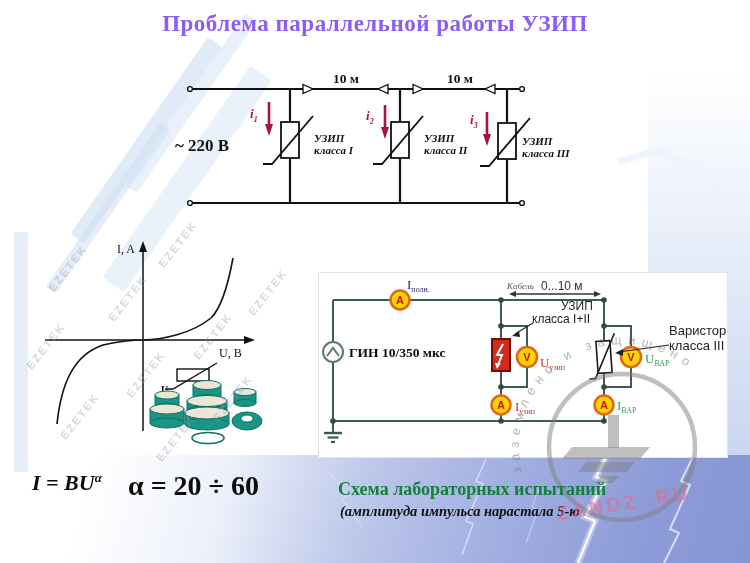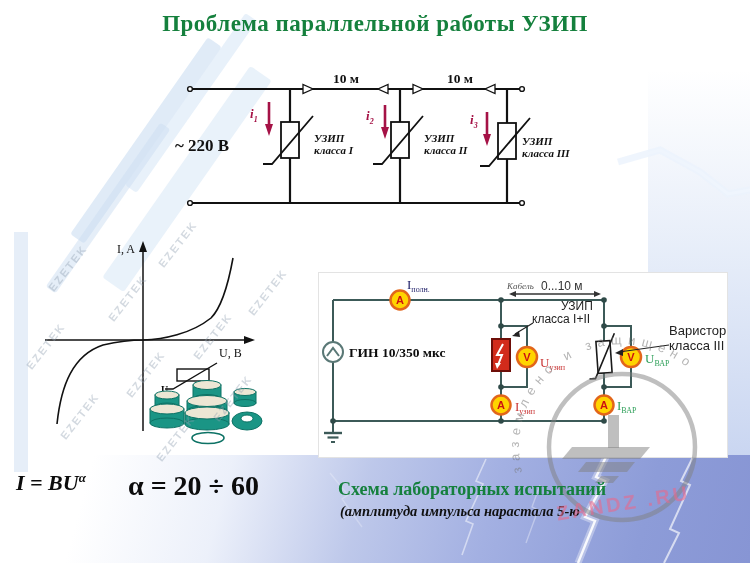--- a/index.html
+++ b/index.html
@@ -57,21 +57,21 @@
     <svg width="750" height="108" viewBox="0 0 750 108">
       <polyline points="607,0 596,22 605,26 585,62 595,66 578,108" fill="none" stroke="rgba(255,255,255,.35)" stroke-width="7"></polyline>
       <polyline points="607,0 596,22 605,26 585,62 595,66 578,108" fill="none" stroke="rgba(255,255,255,.9)" stroke-width="2.4"></polyline>
       <polyline points="694,0 681,26 690,30 670,74 679,78 664,108" fill="none" stroke="rgba(255,255,255,.65)" stroke-width="2"></polyline>
       <polyline points="486,4 476,26 483,29 466,66 473,69 462,100" fill="none" stroke="rgba(255,255,255,.5)" stroke-width="1.6"></polyline>
       <polyline points="540,30 532,52 538,55 526,88" fill="none" stroke="rgba(255,255,255,.35)" stroke-width="1.4"></polyline>
       <polyline points="330,18 348,40 342,44 362,72" fill="none" stroke="rgba(255,255,255,.25)" stroke-width="1.4"></polyline>
     </svg>
   </div>
 
-  <div class="title" style="color:#15803d;">Проблема параллельной работы УЗИП</div>
+  <div class="title" style="color:#8b5cf6;">Проблема параллельной работы УЗИП</div>
 
   <svg class="abs" style="left:170px;top:68px;" width="420" height="150" viewBox="0 0 420 150">
 
     <line x1="22" y1="21" x2="350" y2="21" stroke="#111" stroke-width="2"></line>
     <line x1="22" y1="135" x2="350" y2="135" stroke="#111" stroke-width="2"></line>
     <circle cx="20" cy="21" r="2.4" fill="#fff" stroke="#111" stroke-width="1.4"></circle>
     <circle cx="352" cy="21" r="2.4" fill="#fff" stroke="#111" stroke-width="1.4"></circle>
     <circle cx="20" cy="135" r="2.4" fill="#fff" stroke="#111" stroke-width="1.4"></circle>
     <circle cx="352" cy="135" r="2.4" fill="#fff" stroke="#111" stroke-width="1.4"></circle>
 
@@ -160,21 +160,21 @@
       <rect x="209" y="157" width="22" height="11" fill="#1a9585"></rect>
         <ellipse cx="220" cy="168" rx="11" ry="3.5" fill="#1a9585"></ellipse>
         <ellipse cx="220" cy="157" rx="11" ry="3.5" fill="#ece6d4"></ellipse>
       <ellipse cx="222" cy="186" rx="15" ry="9" fill="#1a9585"></ellipse>
         <ellipse cx="222" cy="183.5" rx="6" ry="3.5" fill="#fff"></ellipse>
 
       <ellipse cx="183" cy="203" rx="16" ry="5.5" fill="none" stroke-width="1.6"></ellipse>
     </g>
   </svg>
 
-  <div class="formula" style="left:16px;top:470px;text-align:right;">
+  <div class="formula" style="left:32px;top:470px;text-align:right;">
     <span>I = BU</span><sup>α</sup>
   </div>
   <div class="alpha" style="left:128px;top:470px;">α = 20 ÷ 60</div>
 
   <div class="panel">
     <svg width="408" height="184" viewBox="0 0 408 184">
       <g stroke="#3c5a58" stroke-width="2" fill="none">
         <line x1="14" y1="27" x2="285" y2="27"></line>
         <line x1="14" y1="27" x2="14" y2="69"></line>
         <line x1="14" y1="89" x2="14" y2="148"></line>

